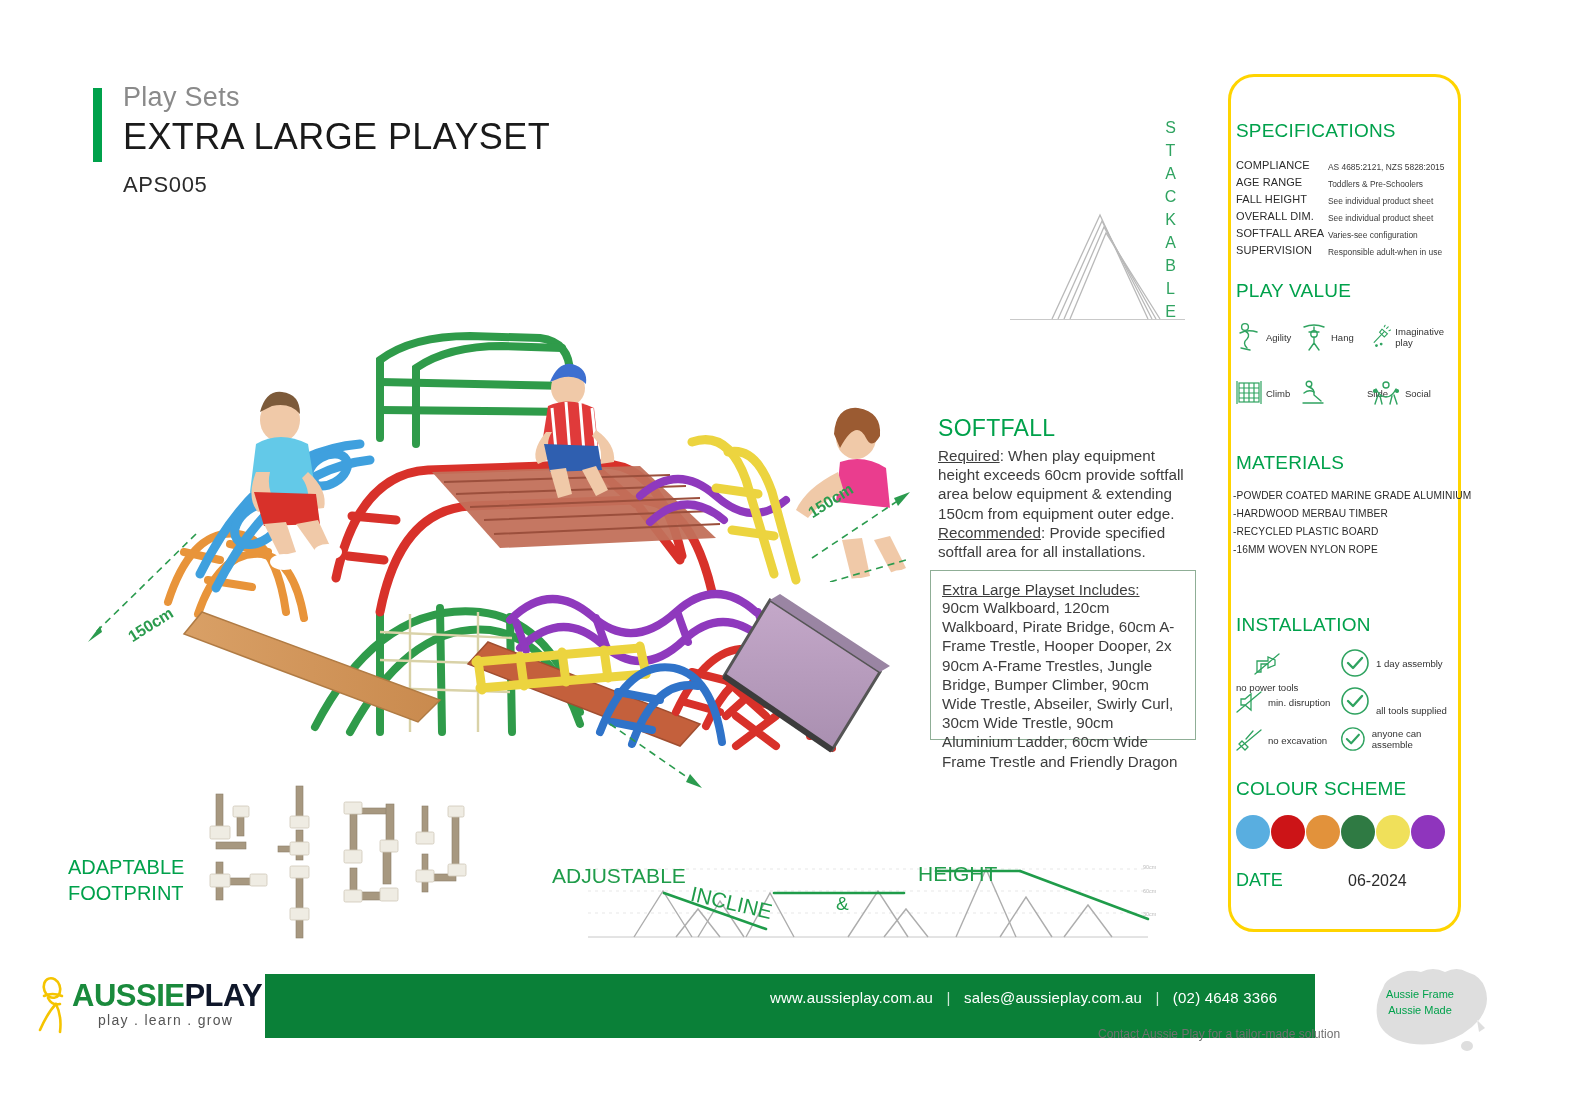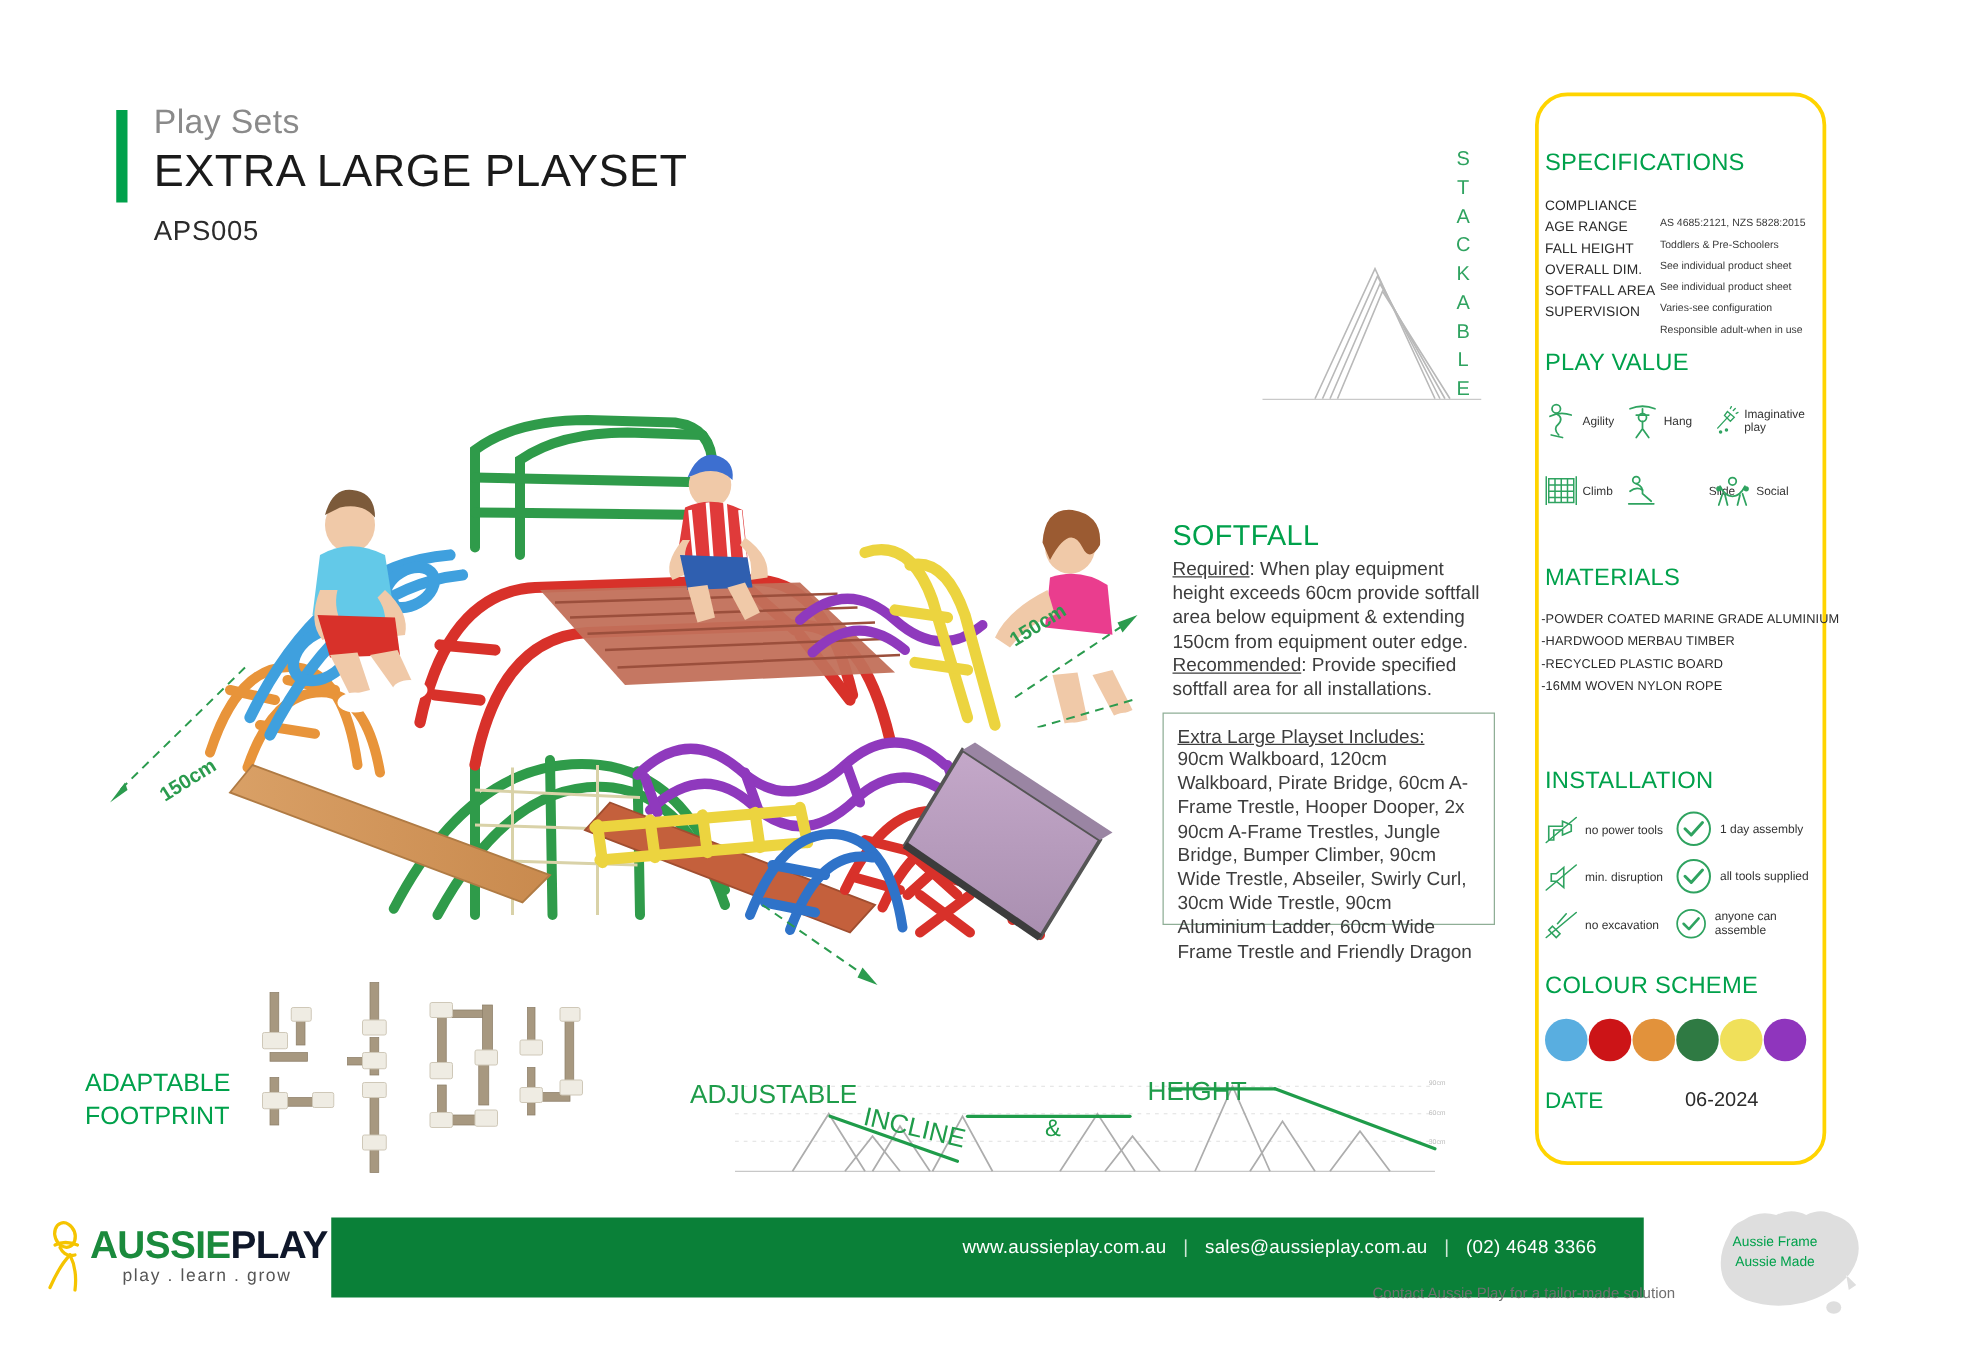--- a/index.html
+++ b/index.html
@@ -56,21 +56,21 @@
     border:3px solid #ffd400;border-radius:26px;box-sizing:border-box;background:#fff;}
   .p-h{position:absolute;font-size:19px;color:#00a14b;letter-spacing:.2px;font-weight:400;white-space:nowrap;text-align:center;}
   .p-h-spec{left:1236px;top:108px;}
   .p-h-play{left:1236px;top:268px;}
   .p-h-mat{left:1236px;top:440px;}
   .p-h-inst{left:1236px;top:602px;}
   .p-h-col{left:1236px;top:766px;}
 
   .spec-row{position:absolute;left:1236px;width:215px;font-size:11px;color:#2b2b2b;}
   .spec-k{position:absolute;left:0;white-space:nowrap;letter-spacing:.1px;}
-  .spec-v{position:absolute;left:92px;font-size:8.4px;color:#3a3a3a;white-space:nowrap;top:14px;}
+  .spec-v{position:absolute;left:92px;font-size:8.4px;color:#3a3a3a;white-space:nowrap;top:3px;}
 
   .pv-item{position:absolute;display:flex;align-items:center;gap:4px;}
   .pv-lbl{font-size:9.5px;color:#333;line-height:11px;}
 
   .mat-line{position:absolute;left:1233px;font-size:10.2px;color:#2b2b2b;letter-spacing:.1px;white-space:nowrap;}
 
   .inst-item{position:absolute;display:flex;align-items:center;gap:6px;}
   .inst-lbl{font-size:9.6px;color:#333;line-height:11px;}
 
   .swatch{position:absolute;width:34px;height:34px;border-radius:50%;top:803px;}
@@ -409,21 +409,21 @@
   </div>
 
   <div class="p-h p-h-mat">MATERIALS</div>
   <div class="mat-line" style="top:478px">-POWDER COATED MARINE GRADE ALUMINIUM</div>
   <div class="mat-line" style="top:496px">-HARDWOOD MERBAU TIMBER</div>
   <div class="mat-line" style="top:514px">-RECYCLED PLASTIC BOARD</div>
   <div class="mat-line" style="top:532px">-16MM WOVEN NYLON ROPE</div>
 
   <div class="p-h p-h-inst">INSTALLATION</div>
 
-  <div class="inst-item" style="left:1236px;top:640px;">
+  <div class="inst-item" style="left:1236px;top:640px;flex-direction:column;">
     <svg width="26" height="24" viewBox="0 0 26 24">
       <g fill="none" stroke="#2fa360" stroke-width="1.3" stroke-linecap="round">
         <path d="M5 9 L14 9 L14 5 L21 8 L21 13 L14 16 L14 12 L7 12 L7 20 L3 20 L3 9 Z"></path>
         <path d="M1 22 L25 2"></path>
       </g>
     </svg>
     <span class="inst-lbl">no power tools</span>
   </div>
   <div class="inst-item" style="left:1236px;top:678px;">
     <svg width="26" height="24" viewBox="0 0 26 24">
@@ -445,21 +445,21 @@
     <span class="inst-lbl">no excavation</span>
   </div>
 
   <div class="inst-item" style="left:1340px;top:636px;">
     <svg width="30" height="30" viewBox="0 0 30 30">
       <circle cx="15" cy="15" r="13" fill="none" stroke="#2fa360" stroke-width="1.6"></circle>
       <path d="M8 15 L13 20 L22 10" fill="none" stroke="#2fa360" stroke-width="2.4" stroke-linecap="round" stroke-linejoin="round"></path>
     </svg>
     <span class="inst-lbl">1 day assembly</span>
   </div>
-  <div class="inst-item" style="left:1340px;top:674px;">
+  <div class="inst-item" style="left:1340px;top:674px;align-items:flex-end;">
     <svg width="30" height="30" viewBox="0 0 30 30">
       <circle cx="15" cy="15" r="13" fill="none" stroke="#2fa360" stroke-width="1.6"></circle>
       <path d="M8 15 L13 20 L22 10" fill="none" stroke="#2fa360" stroke-width="2.4" stroke-linecap="round" stroke-linejoin="round"></path>
     </svg>
     <span class="inst-lbl">all tools supplied</span>
   </div>
   <div class="inst-item" style="left:1340px;top:712px;width:112px;">
     <svg width="30" height="30" viewBox="0 0 30 30">
       <circle cx="15" cy="15" r="13" fill="none" stroke="#2fa360" stroke-width="1.6"></circle>
       <path d="M8 15 L13 20 L22 10" fill="none" stroke="#2fa360" stroke-width="2.4" stroke-linecap="round" stroke-linejoin="round"></path>

